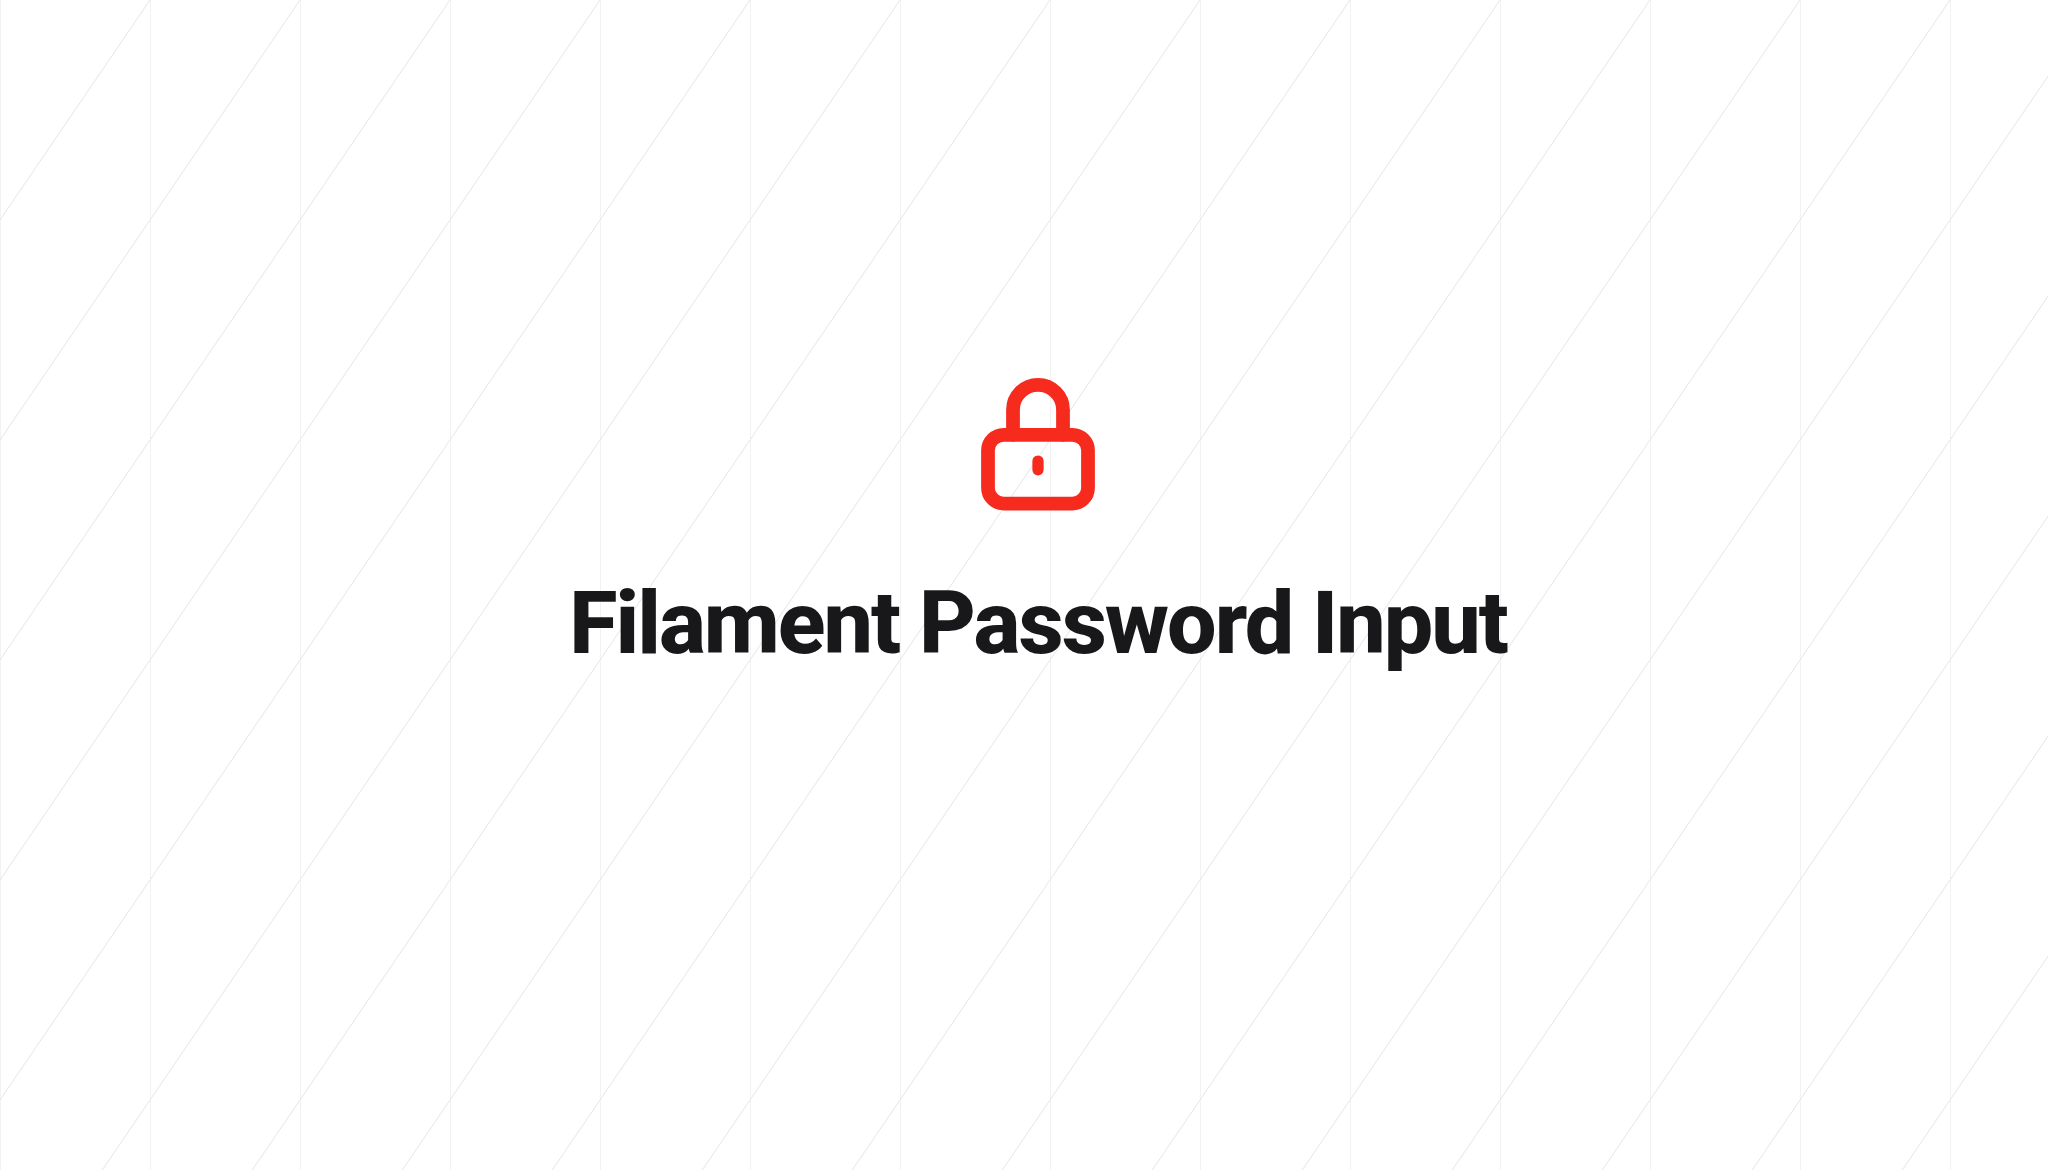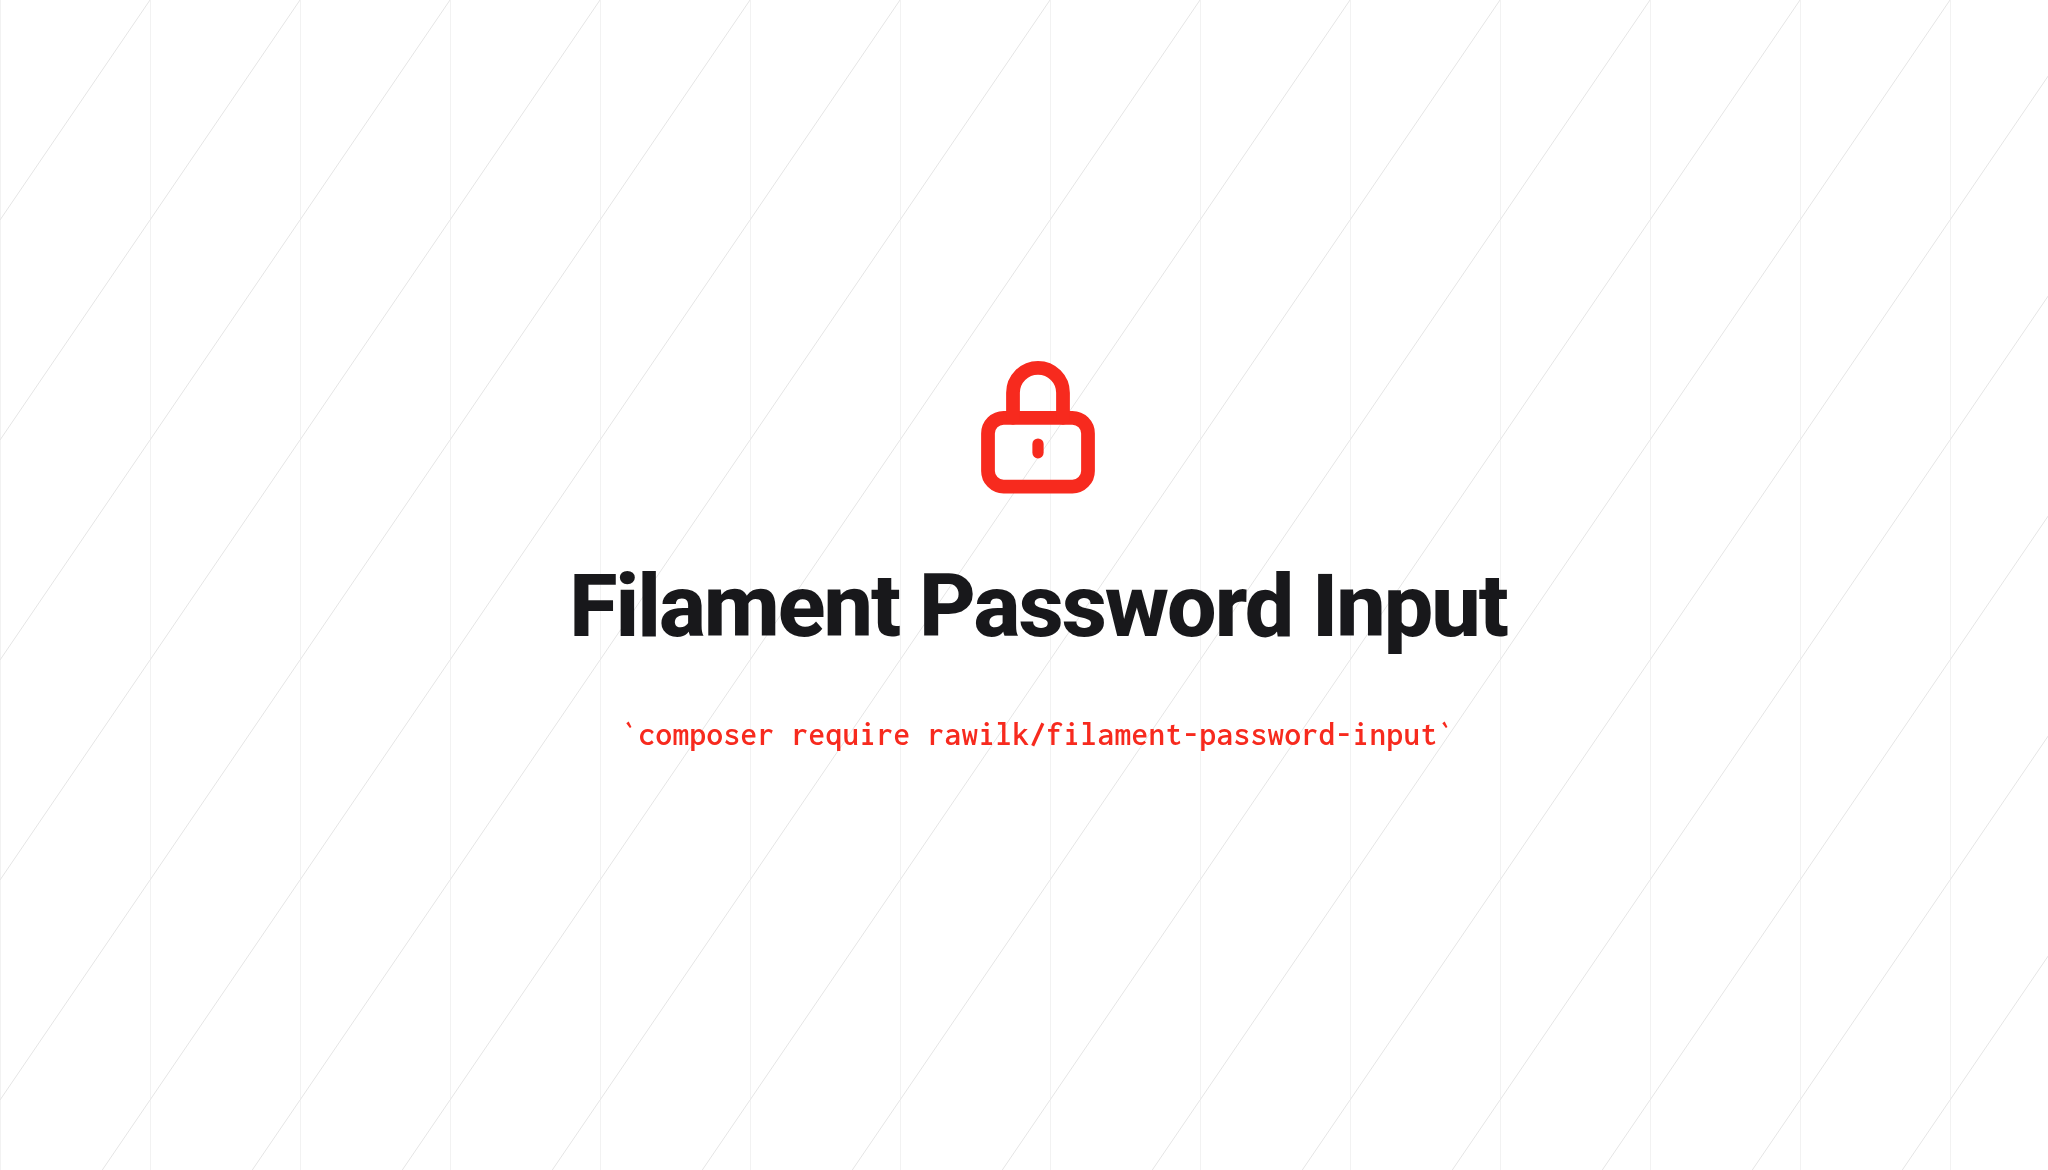--- a/index.html
+++ b/index.html
@@ -90,15 +90,14 @@
 
   <svg class="lock-icon" viewBox="0 0 24 24" fill="none" stroke="#f72a1e" stroke-width="2.2" stroke-linecap="round" stroke-linejoin="round">
     <rect x="4" y="11" width="16" height="11" rx="2.5" ry="2.5"></rect>
     <path d="M8 11 V7 a4 4 0 0 1 8 0 v4"></path>
     <rect x="11.1" y="14.3" width="1.8" height="3.2" rx="0.9" fill="#f72a1e" stroke="none"></rect>
   </svg>
 
   <h1 class="title">Filament Password Input</h1>
 
 
-  <div class="command">`composer require rawilk/filament-password-input`</div>
 
 </div>
 
 </body></html>

